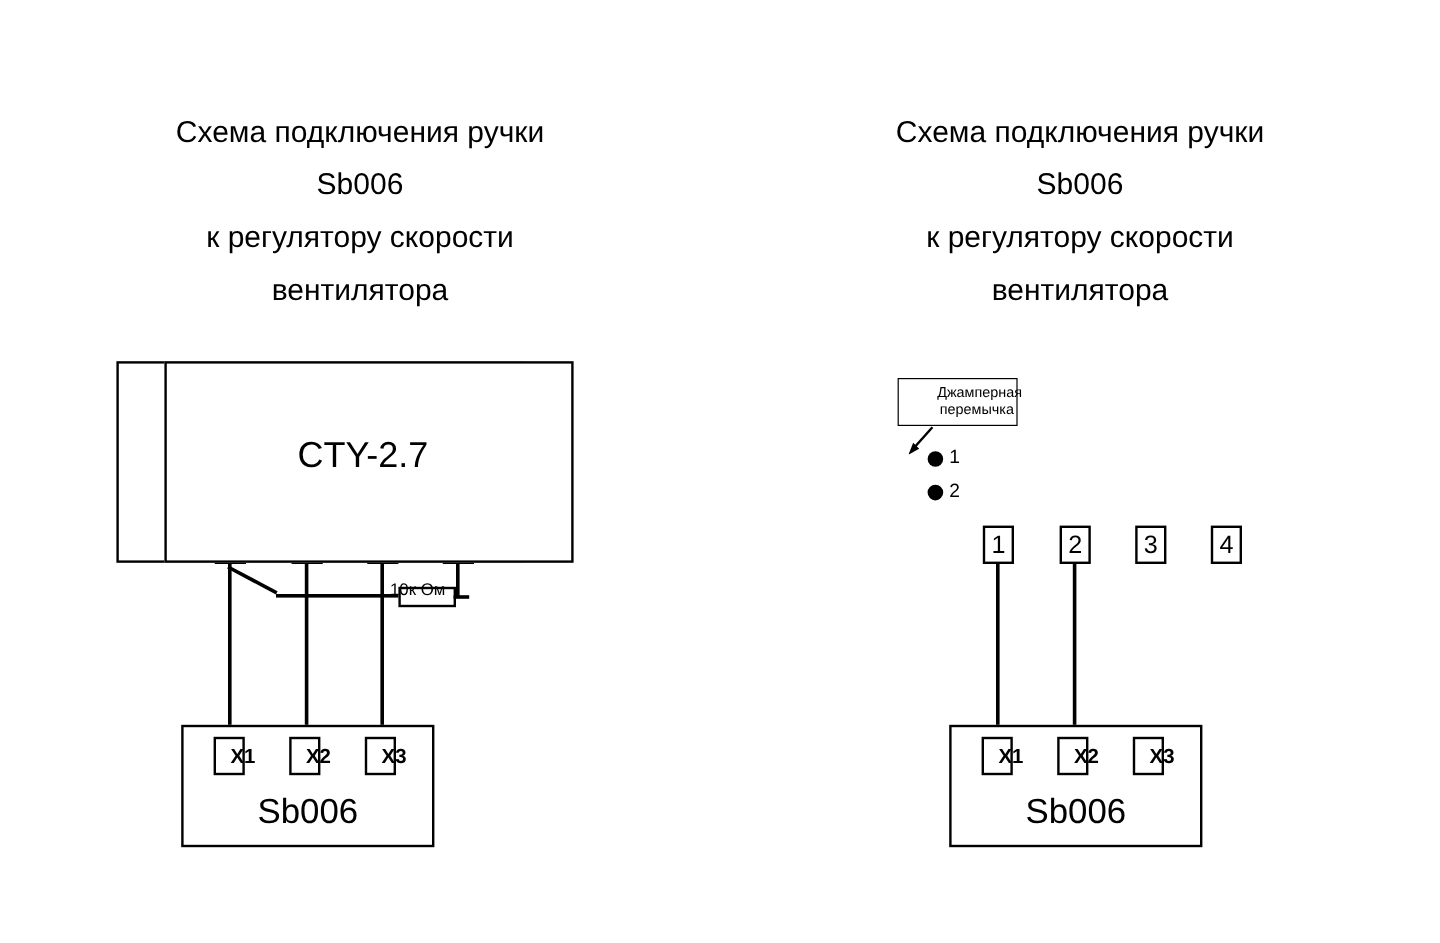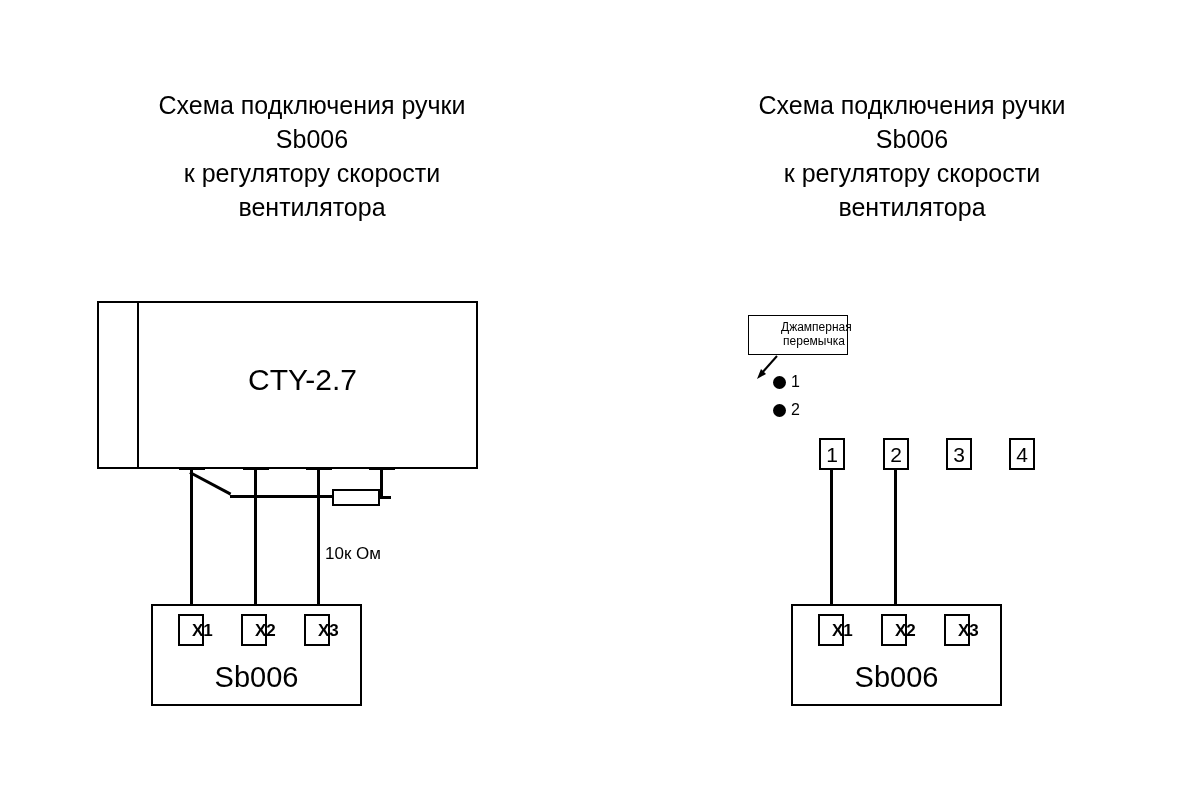--- a/index.html
+++ b/index.html
@@ -24,24 +24,23 @@
   #diagram-left { left: 0; }
   #diagram-right { left: 600px; }
 
   .title {
     position: absolute;
     top: 88px;
     left: 0;
     width: 600px;
     text-align: center;
     font-size: 25px;
-    line-height: 34px;
+    line-height: 44px;
     font-weight: normal;
     white-space: pre-line;
-    margin-left: 12px;
   }
 
   
   .device-box {
     position: absolute;
     border: 2px solid #000;
     box-sizing: border-box;
     background: #fff;
   }
   #left-device-box {
@@ -130,22 +129,22 @@
     top: 489px;
     width: 48px;
     height: 17px;
     border: 2px solid #000;
     box-sizing: border-box;
     background: #fff;
   }
   #resistor-label {
     position: absolute;
     left: 325px;
-    top: 544px;
-    font-size: 17px;
+    top: 483px;
+    font-size: 14px;
     white-space: nowrap;
   }
 
   
   #jumper-callout {
     position: absolute;
     left: 748px;
     top: 315px;
     width: 100px;
     height: 40px;

